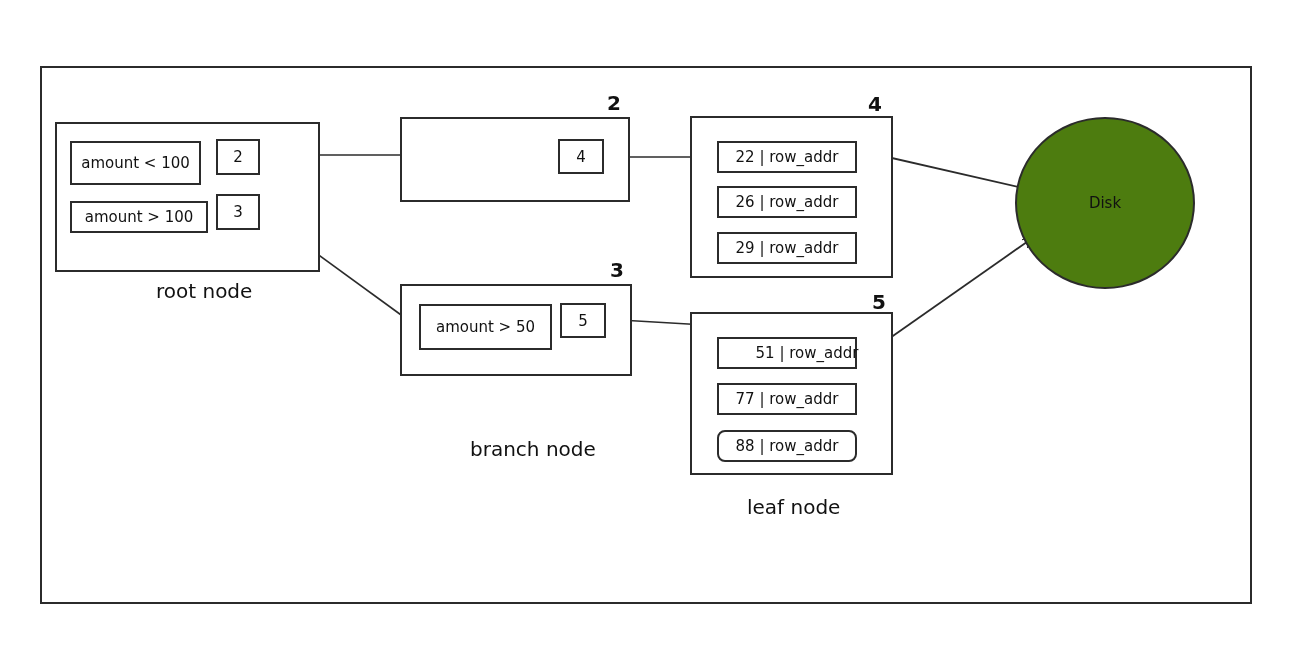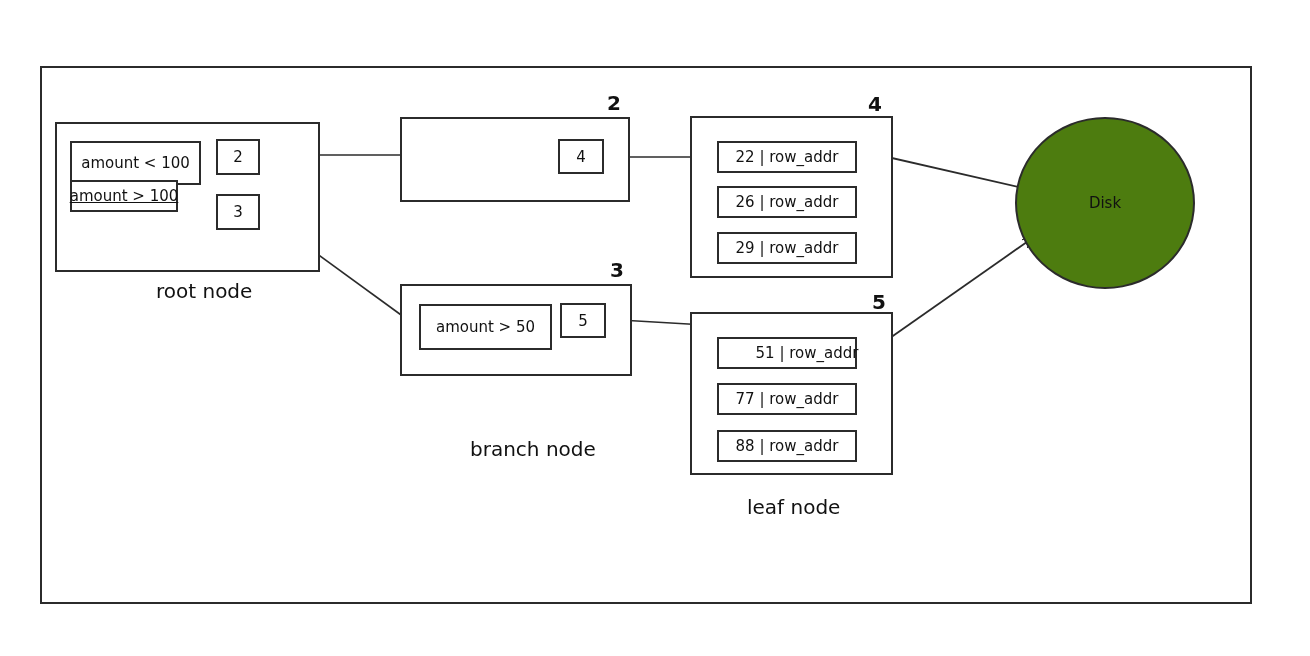--- a/index.html
+++ b/index.html
@@ -100,21 +100,21 @@
 
     <line x1="880" y1="345" x2="1034" y2="237" stroke="#2b2b2b" stroke-width="1.8" marker-end="url(#arrowhead)"></line>
   </svg>
 
   <div class="frame" style="left:40px; top:66px; width:1208px; height:534px;"></div>
 
   <div class="node-box" style="left:55px; top:122px; width:265px; height:150px;">
   </div>
   <div class="cell" style="left:70px; top:141px; width:131px; height:44px;">amount &lt; 100</div>
   <div class="cell center" style="left:216px; top:139px; width:44px; height:36px;">2</div>
-  <div class="cell" style="left:70px; top:180px; width:108px; height:32px;text-decoration:underline;">amount &gt; 100</div>
+  <div class="cell" style="left:70px; top:201px; width:138px; height:32px;">amount &gt; 100</div>
   <div class="cell center" style="left:216px; top:194px; width:44px; height:36px;">3</div>
   <div class="caption" style="left:128px; top:279px;margin-left:28px;">root node</div>
 
   <div class="node-box" style="left:400px; top:117px; width:230px; height:85px;"></div>
   <div class="node-num" style="left:607px; top:91px;">2</div>
   <div class="cell center" style="left:558px; top:139px; width:46px; height:35px;">4</div>
 
   <div class="node-box" style="left:400px; top:284px; width:232px; height:92px;"></div>
   <div class="node-num" style="left:610px; top:258px;">3</div>
   <div class="cell" style="left:419px; top:304px; width:133px; height:46px;">amount &gt; 50</div>
@@ -124,20 +124,20 @@
   <div class="node-box" style="left:690px; top:116px; width:203px; height:162px;"></div>
   <div class="node-num" style="left:868px; top:92px;">4</div>
   <div class="cell" style="left:717px; top:141px; width:140px; height:32px;text-align:center;">22 | row_addr</div>
   <div class="cell" style="left:717px; top:186px; width:140px; height:32px;">26 | row_addr</div>
   <div class="cell" style="left:717px; top:232px; width:140px; height:32px;text-align:right;">29 | row_addr</div>
 
   <div class="node-box" style="left:690px; top:312px; width:203px; height:163px;"></div>
   <div class="node-num" style="left:872px; top:290px;">5</div>
   <div class="cell" style="left:717px; top:337px; width:140px; height:32px;padding-left:40px;">51 | row_addr</div>
   <div class="cell" style="left:717px; top:383px; width:140px; height:32px;">77 | row_addr</div>
-  <div class="cell" style="left:717px; top:430px; width:140px; height:32px;">88 | row_addr</div>
+  <div class="cell" style="left:717px; top:430px; width:140px; height:32px;border-radius:8px;">88 | row_addr</div>
   <div class="caption" style="left:747px; top:495px;">leaf node</div>
 
   <div class="disk-circle" style="left:1015px; top:117px; width:180px; height:172px;">
     <span>Disk</span>
   </div>
 
 </div>
 
 </body></html>

